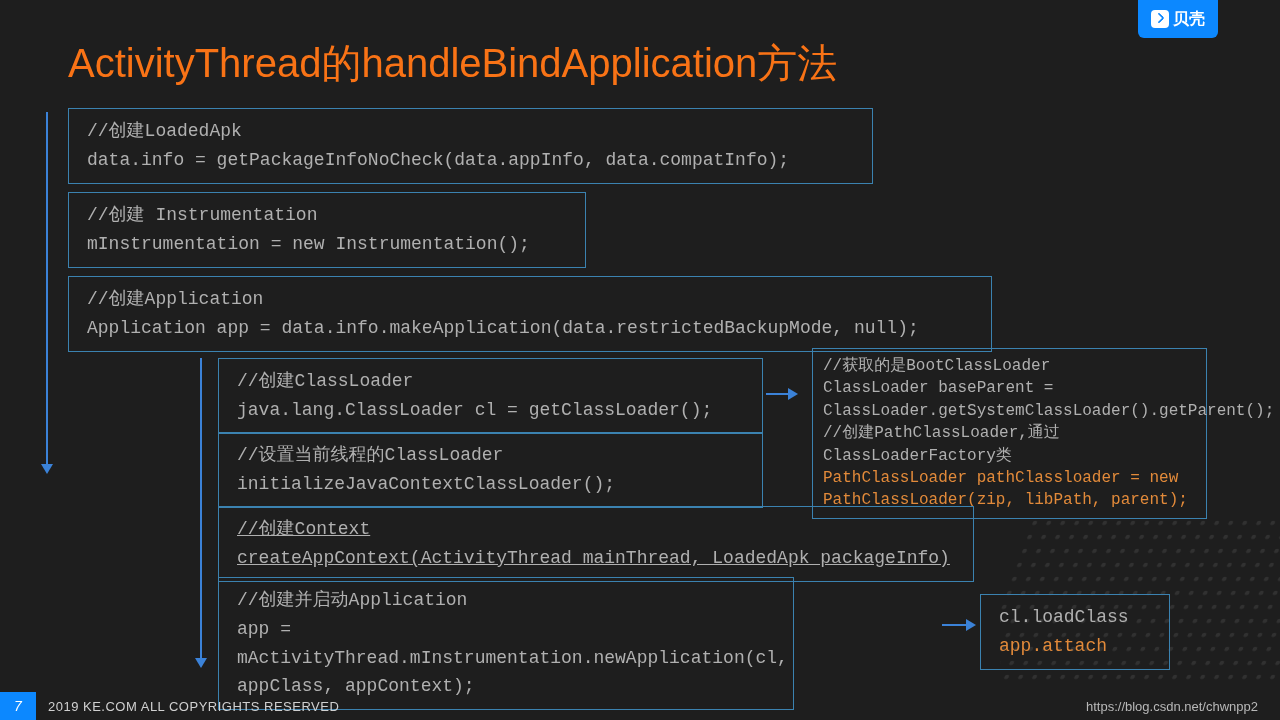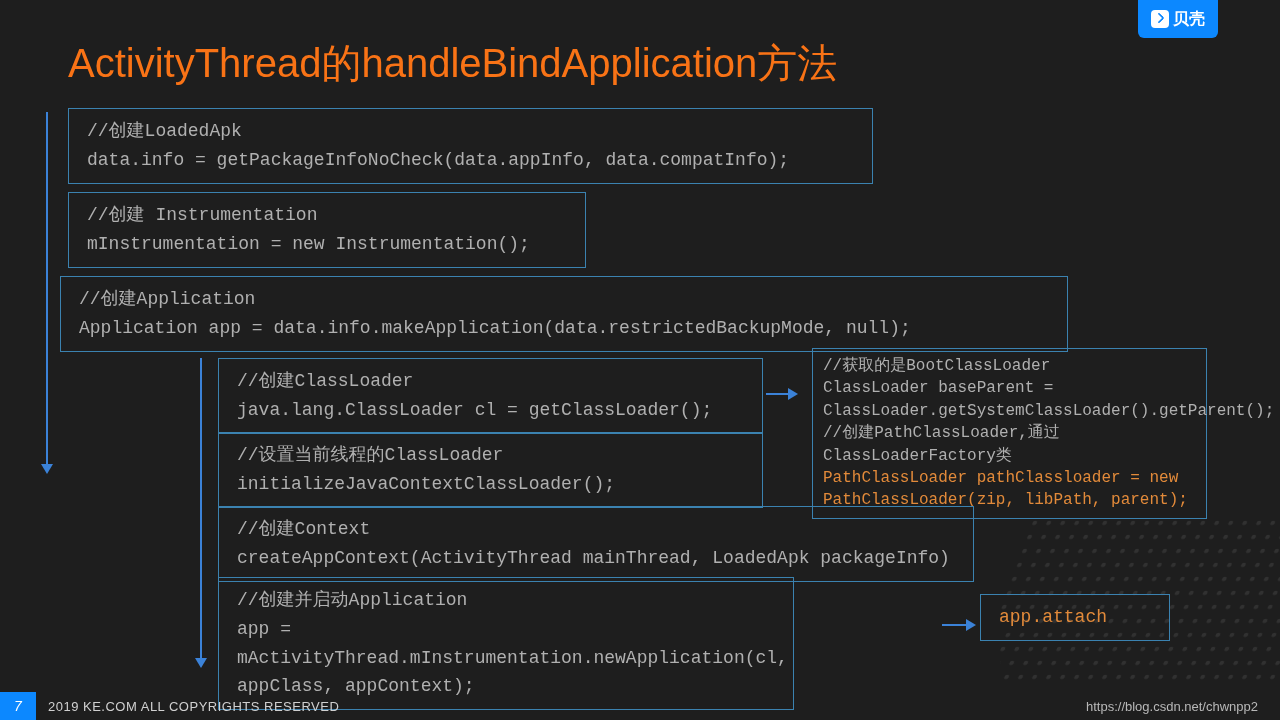--- a/index.html
+++ b/index.html
@@ -161,21 +161,21 @@
 <div class="code-box" style="left:68px; top:108px; width:805px;">
   <div>//创建LoadedApk</div>
   <div>data.info = getPackageInfoNoCheck(data.appInfo, data.compatInfo);</div>
 </div>
 
 <div class="code-box" style="left:68px; top:192px; width:518px;">
   <div>//创建 Instrumentation</div>
   <div>mInstrumentation = new Instrumentation();</div>
 </div>
 
-<div class="code-box" style="left:60px; top:276px; width:1008px;">
+<div class="code-box" style="left:68px; top:276px; width:924px;">
   <div>//创建Application</div>
   <div>Application app = data.info.makeApplication(data.restrictedBackupMode, null);</div>
 </div>
 
 <div class="code-box" style="left:218px; top:358px; width:545px;">
   <div>//创建ClassLoader</div>
   <div>java.lang.ClassLoader cl = getClassLoader();</div>
 </div>
 
 <div class="arrow-h" style="left:766px; top:393px; width:30px;"></div>
@@ -187,33 +187,34 @@
   <div>//创建PathClassLoader,通过ClassLoaderFactory类</div>
   <div class="hl">PathClassLoader pathClassloader = new</div>
   <div class="hl">PathClassLoader(zip, libPath, parent);</div>
 </div>
 
 <div class="code-box" style="left:218px; top:432px; width:545px;">
   <div>//设置当前线程的ClassLoader</div>
   <div>initializeJavaContextClassLoader();</div>
 </div>
 
-<div class="code-box" style="left:218px; top:506px; width:756px;">
+<div class="code-box" style="left:218px; top:506px; width:756px;text-decoration:underline;">
   <div>//创建Context</div>
   <div>createAppContext(ActivityThread mainThread, LoadedApk packageInfo)</div>
 </div>
 
 <div class="code-box" style="left:218px; top:556px; width:576px;margin-top:21px;">
   <div>//创建并启动Application</div>
   <div>app = mActivityThread.mInstrumentation.newApplication(cl, appClass, appContext);</div>
 </div>
 
 <div class="arrow-h" style="left:942px; top:624px; width:32px;"></div>
 
 <div class="code-box" style="left:980px; top:594px; width:190px;">
+  <div>cl.loadClass</div>
   <div class="hl">app.attach</div>
 </div>
 
 <div class="footer">
   <div class="page-num">7</div>
   <div class="copyright">2019 KE.COM ALL COPYRIGHTS RESERVED</div>
   <div class="url">https://blog.csdn.net/chwnpp2</div>
 </div>
 
 </body></html>

